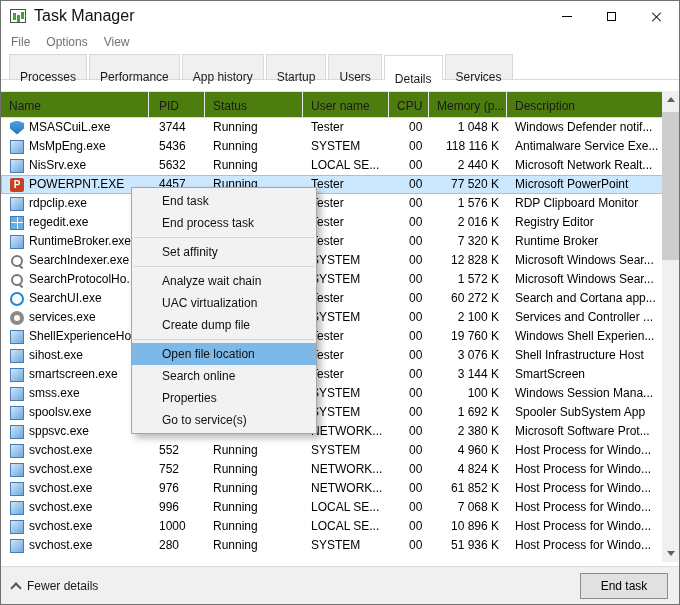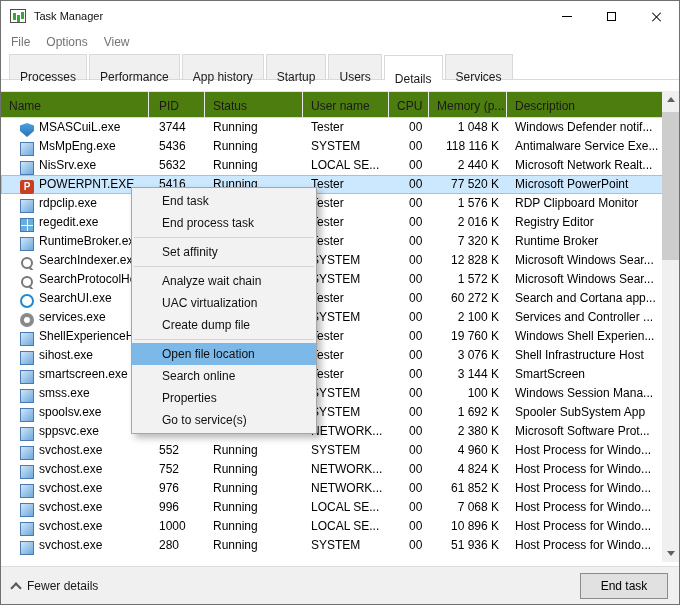--- a/index.html
+++ b/index.html
@@ -24,21 +24,21 @@
   }
   .app-icon {
     width:16px; height:14px; margin-left:9px; position:relative;
     border:1px solid #4d4d4d; background:#fff; display:inline-block;
   }
   .app-icon::after {
     content:""; position:absolute; left:2px; bottom:2px;
     width:3px; height:7px; background:#3aa635;
     box-shadow:4px 2px 0 0 #3aa635, 8px -1px 0 0 #3aa635;
   }
-  .title { margin-left:8px; font-size:11px; color:#111; }
+  .title { margin-left:8px; font-size:16px; color:#111; }
   .winbtns { position:absolute; right:0; top:0; height:30px; display:flex; }
   .winbtn { width:45px; height:30px; display:flex; align-items:center; justify-content:center; }
   .glyph-min { width:10px; height:1px; background:#000; }
   .glyph-max { width:9px; height:9px; border:1px solid #000; }
   .glyph-close { position:relative; width:11px; height:11px; }
   .glyph-close::before, .glyph-close::after {
     content:""; position:absolute; left:5px; top:0; width:1px; height:12px; background:#000;
   }
   .glyph-close::before { transform:rotate(45deg); }
   .glyph-close::after  { transform:rotate(-45deg); }
@@ -74,21 +74,21 @@
   .tbody {
     position:absolute; left:0; top:117px; width:663px; height:437px;
     overflow:hidden; background:#fff;
   }
   .row { height:19px; line-height:19px; white-space:nowrap; }
   .row.selected { background:#cce8ff; box-shadow:inset 0 0 0 1px #8ec9f0; }
   .cell { overflow:hidden; padding-left:8px; }
   .cell.c1 { padding-left:10px; }
   .cell.c4 { padding-left:8px;margin-left:12px; }
   .cell.c5 { text-align:right; padding-left:0; padding-right:8px; }
-  .namecell { display:flex; align-items:flex-end; gap:5px; padding-left:19px; }
+  .namecell { display:flex; align-items:center; gap:5px; padding-left:9px; }
   .nametext { overflow:hidden; white-space:nowrap; }
   
   .icon { width:14px; height:14px; flex:0 0 14px; position:relative; display:inline-block; }
   .icon.app { background:linear-gradient(135deg,#cfe6f8,#6fa8dc); border:1px solid #4a7ab5; }
   .icon.powerpoint {
     background:#c8401f; border-radius:2px; color:#fff;
     font-weight:bold; font-size:10px; line-height:14px; text-align:center;
   }
   .icon.powerpoint::after { content:"P"; }
   .icon.shield {
@@ -242,21 +242,21 @@
         <div class="cell c3">LOCAL SE...</div>
         <div class="cell c4">00</div>
         <div class="cell c5">2 440 K</div>
         <div class="cell c6">Microsoft Network Realt...</div>
       </div>
       <div class="row grid selected">
         <div class="cell c0 namecell">
           <span class="icon powerpoint"></span>
           <span class="nametext">POWERPNT.EXE</span>
         </div>
-        <div class="cell c1">5416</div>
+        <div class="cell c1">4457</div>
         <div class="cell c2">Running</div>
         <div class="cell c3">Tester</div>
         <div class="cell c4">00</div>
         <div class="cell c5">77 520 K</div>
         <div class="cell c6">Microsoft PowerPoint</div>
       </div>
       <div class="row grid">
         <div class="cell c0 namecell">
           <span class="icon app"></span>
           <span class="nametext">rdpclip.exe</span>

